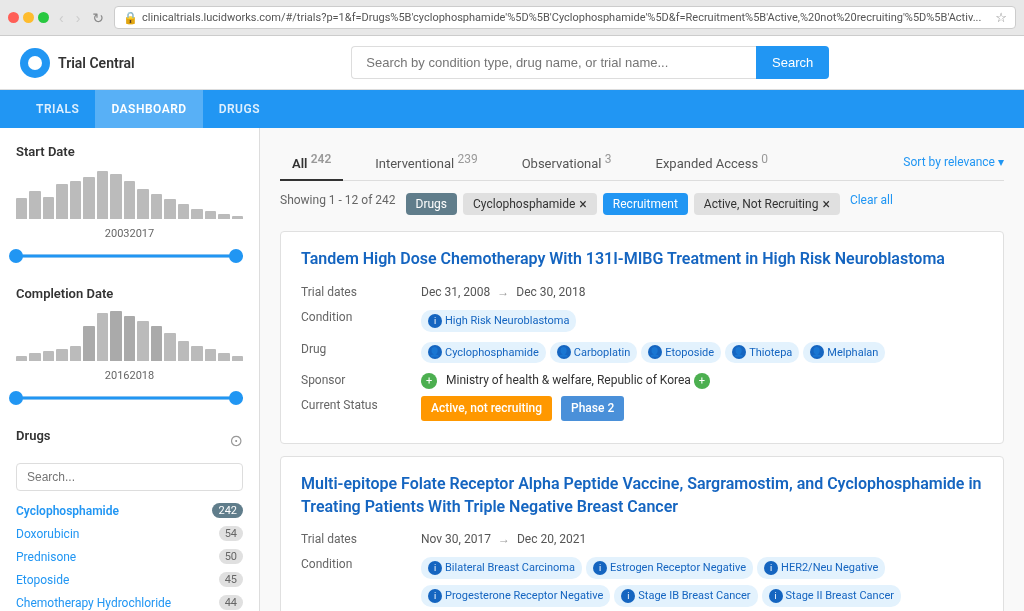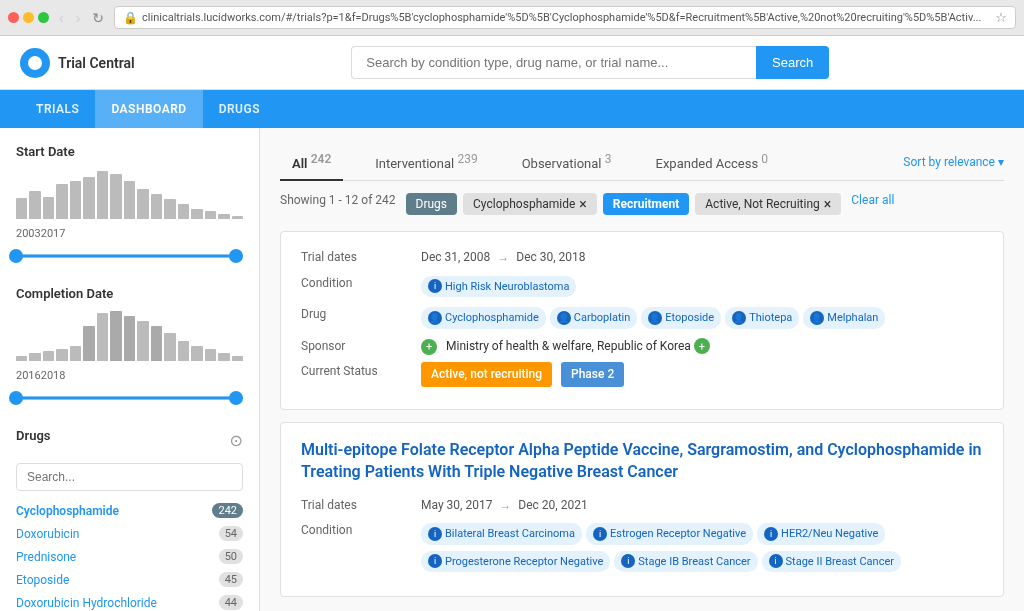--- a/index.html
+++ b/index.html
@@ -38,21 +38,21 @@
     .main-layout { display: flex; height: calc(611px - 110px); }
 
     
     .sidebar { width: 260px; background: white; border-right: 1px solid #ddd; padding: 16px; overflow-y: auto; flex-shrink: 0; }
     .sidebar-section { margin-bottom: 20px; }
     .sidebar-section-title { font-size: 13px; font-weight: 600; color: #333; margin-bottom: 10px; }
 
     
     .histogram { display: flex; align-items: flex-end; gap: 2px; height: 50px; margin-bottom: 8px; }
     .hist-bar { background: #bbb; flex: 1; border-radius: 1px 1px 0 0; min-width: 6px; }
-    .date-range-labels { display: flex; justify-content: flex-start; font-size: 11px; color: #666; margin-bottom: 6px; }
+    .date-range-labels { display: flex; justify-content: center; font-size: 11px; color: #666; margin-bottom: 6px; }
     .range-slider { position: relative; height: 20px; margin-bottom: 4px; }
     .slider-track { position: absolute; top: 50%; transform: translateY(-50%); width: 100%; height: 3px; background: #ddd; border-radius: 2px; }
     .slider-fill { position: absolute; top: 50%; transform: translateY(-50%); height: 3px; background: #2196F3; border-radius: 2px; left: 0; right: 0; }
     .slider-thumb { position: absolute; top: 50%; transform: translate(-50%, -50%); width: 14px; height: 14px; border-radius: 50%; background: #2196F3; cursor: pointer; }
     .slider-thumb.left { left: 0; }
     .slider-thumb.right { right: 0; margin-right: -7px; }
 
     
     .hist-completion { display: flex; align-items: flex-end; gap: 2px; height: 50px; margin-bottom: 8px; }
 
@@ -75,21 +75,21 @@
     .tab-count { font-size: 12px; color: #999; }
     .sort-by { margin-left: auto; font-size: 12px; color: #666; }
     .sort-by span { color: #2196F3; cursor: pointer; }
 
     
     .filter-bar { display: flex; align-items: flex-start; gap: 6px; margin-bottom: 16px; flex-wrap: wrap; }
     .filter-info { font-size: 12px; color: #666; margin-right: 4px; }
     .filter-chip { display: flex; align-items: center; gap: 4px; padding: 4px 10px; border-radius: 4px; font-size: 12px; cursor: pointer; }
     .filter-chip.drug { background: #607d8b; color: white; }
     .filter-chip.drug-val { background: #e0e0e0; color: #333; }
-    .filter-chip.active-chip { background: #2196F3; color: white; font-weight: 700; }
+    .filter-chip.active-chip { background: #2196F3; color: white; font-weight: 400; }
     .filter-chip.status-chip { background: #e0e0e0; color: #333; }
     .filter-chip .remove { font-size: 14px; line-height: 1; }
     .clear-all { font-size: 12px; color: #2196F3; cursor: pointer; margin-left: 4px; }
 
     
     .trial-card { background: white; border: 1px solid #e0e0e0; border-radius: 4px; padding: 16px 20px; margin-bottom: 12px; }
     .trial-title { font-size: 16px; font-weight: 600; color: #1a1a2e; margin-bottom: 12px; line-height: 1.4; }
     .trial-title a { color: #1565C0; text-decoration: none; }
     .trial-row { display: flex; gap: 0; margin-bottom: 6px; align-items: flex-start; }
     .trial-label { width: 120px; font-size: 12px; color: #666; flex-shrink: 0; padding-top: 2px; }
@@ -239,21 +239,21 @@
         </div>
         <div class="drug-item">
           <span class="drug-name">Prednisone</span>
           <span class="drug-count">50</span>
         </div>
         <div class="drug-item">
           <span class="drug-name">Etoposide</span>
           <span class="drug-count">45</span>
         </div>
         <div class="drug-item">
-          <span class="drug-name">Doxorubicin Hydrochloride</span>
+          <span class="drug-name">Chemotherapy Hydrochloride</span>
           <span class="drug-count">44</span>
         </div>
 
       </div>
       
     </div>
 
   </aside>
 
   <main class="results-area">
@@ -291,20 +291,23 @@
       </span>
       <span class="filter-chip active-chip">Recruitment</span>
       <span class="filter-chip status-chip">
         <span>Active, Not Recruiting</span>
         <span class="remove"> ×</span>
       </span>
       <span class="clear-all">Clear all</span>
     </div>
 
     <div class="trial-card">
+      <div class="trial-title">
+        <a href="#">Tandem High Dose Chemotherapy With 131I-MIBG Treatment in High Risk Neuroblastoma</a>
+      </div>
       <div class="trial-row">
         <span class="trial-label">Trial dates</span>
         <span class="trial-value trial-dates">
           <span>Dec 31, 2008</span>
           <span class="arrow-icon"> → </span>
           <span>Dec 30, 2018</span>
         </span>
       </div>
       <div class="trial-row">
         <span class="trial-label">Condition</span>
@@ -361,21 +364,21 @@
       </div>
     </div>
 
     <div class="trial-card">
       <div class="trial-title">
         <a href="#">Multi-epitope Folate Receptor Alpha Peptide Vaccine, Sargramostim, and Cyclophosphamide in Treating Patients With Triple Negative Breast Cancer</a>
       </div>
       <div class="trial-row">
         <span class="trial-label">Trial dates</span>
         <span class="trial-value trial-dates">
-          <span>May 30, 2017</span>
+          <span>Nov 30, 2017</span>
           <span class="arrow-icon"> → </span>
           <span>Dec 20, 2021</span>
         </span>
       </div>
       <div class="trial-row">
         <span class="trial-label">Condition</span>
         <div class="trial-value tags-wrap">
           <span class="tag">
               <span class="tag-icon">i</span>
               <span>Bilateral Breast Carcinoma</span>

